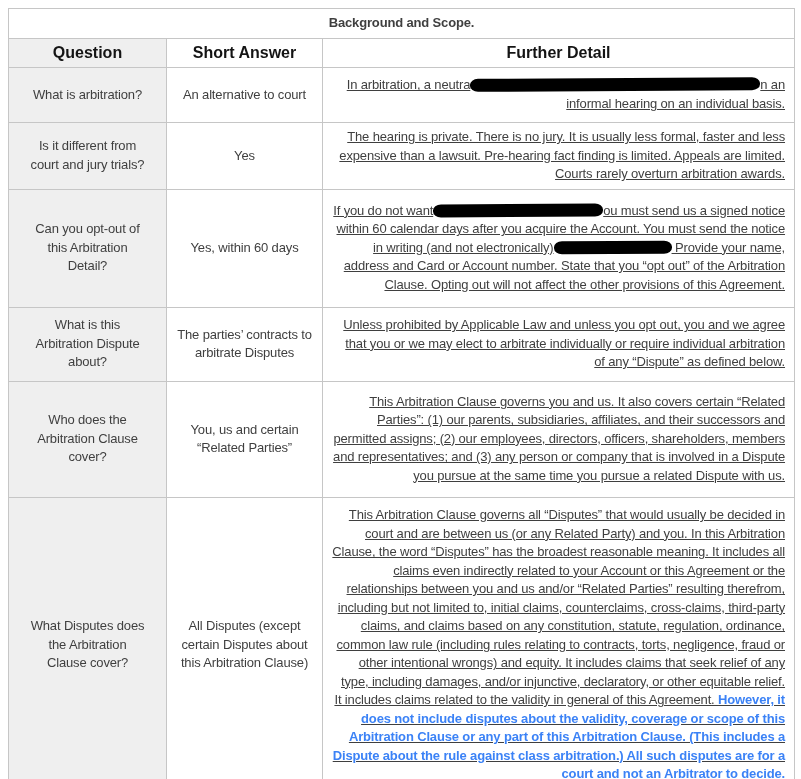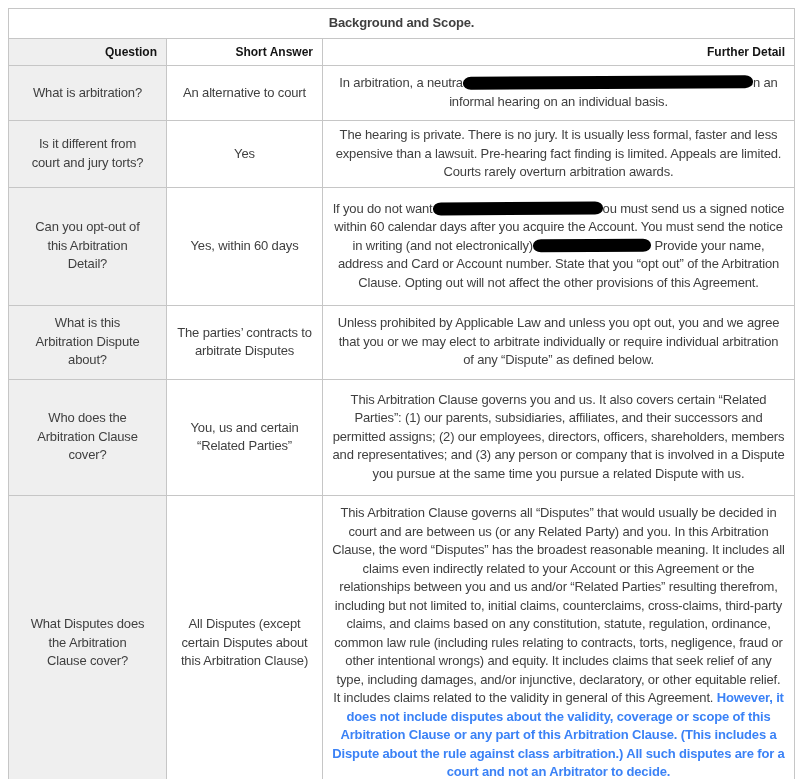--- a/index.html
+++ b/index.html
@@ -24,22 +24,22 @@
     height: 28px;
     text-align: center;
     font-size: 15px;
     font-weight: bold;
     color: #121212;
     padding: 5px 4px;
     letter-spacing: 0.1px;
   }
   .doc-table th {
     height: 27px;
-    text-align: right;
-    font-size: 12px;
+    text-align: center;
+    font-size: 16px;
     font-weight: bold;
     color: #141414;
     padding: 5px 9px;
     background: #ffffff;
   }
   .doc-table th.q-col { background: #efefef; }
   .doc-table td {
     font-size: 13px;
     line-height: 18.5px;
     letter-spacing: -0.15px;
@@ -49,22 +49,23 @@
   td.q {
     background: #efefef;
     text-align: center;
     padding: 6px 20px;
   }
   td.sa {
     text-align: center;
     padding: 18px 7px;
   }
   td.fd {
-    text-align: center;
+    text-align: right;
     padding: 5px 9px;
+    text-decoration: underline;
   }
   .bold {
     font-weight: bold;
     color: #3b82f6;
   }
   .redact {
     display: inline-block;
     background: #000000;
     height: 13px;
     border-radius: 8px / 6px;
@@ -98,21 +99,21 @@
       <th>Further Detail</th>
     </tr>
   </thead>
   <tbody class="rows">
       <tr>
         <td class="q">What is arbitration?</td>
         <td class="sa">An alternative to court</td>
         <td class="fd"><span class="">In arbitration, a neutra</span><span class="redact" style="width: 290px;"></span><span class="">n an informal hearing on an individual basis.</span></td>
       </tr>
       <tr>
-        <td class="q">Is it different from court and jury torts?</td>
+        <td class="q">Is it different from court and jury trials?</td>
         <td class="sa">Yes</td>
         <td class="fd"><span class="">The hearing is private. There is no jury. It is usually less formal, faster and less expensive than a lawsuit. Pre-hearing fact finding is limited. Appeals are limited. Courts rarely overturn arbitration awards.</span></td>
       </tr>
       <tr>
         <td class="q">Can you opt-out of this Arbitration Detail?</td>
         <td class="sa">Yes, within 60 days</td>
         <td class="fd"><span class="">If you do not want</span><span class="redact" style="width: 170px;"></span><span class="">ou must send us a signed notice within 60 calendar days after you acquire the Account. You must send the notice in writing (and not electronically)</span><span class="redact" style="width: 118px;"></span><span class=""> Provide your name, address and Card or Account number. State that you “opt out” of the Arbitration Clause. Opting out will not affect the other provisions of this Agreement.</span></td>
       </tr>
       <tr>
         <td class="q">What is this Arbitration Dispute about?</td>

